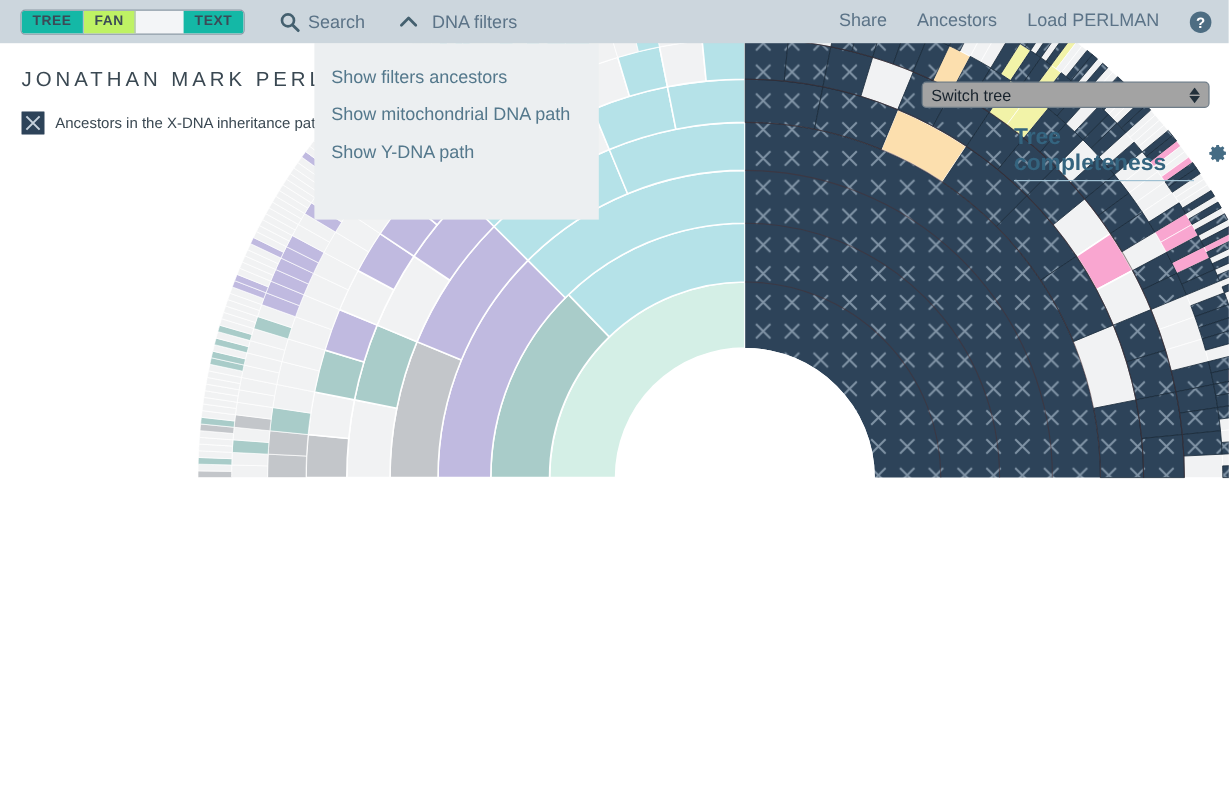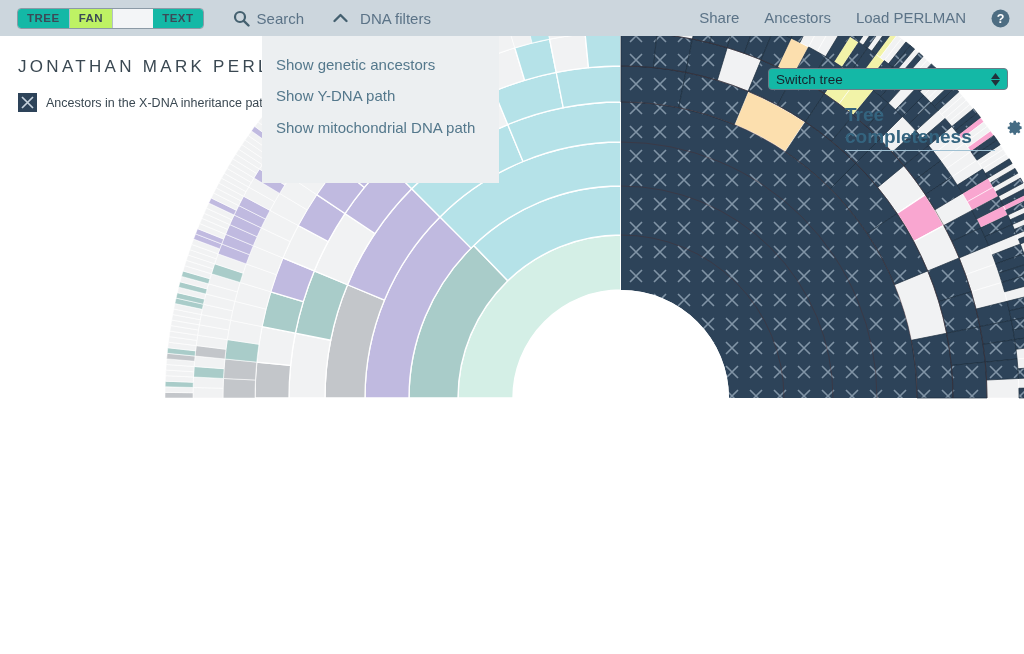--- a/index.html
+++ b/index.html
@@ -86,21 +86,21 @@
     display: block; flex: 0 0 19px;
   }
   .legend-text { font-size: 12.5px; color: #3a4852; white-space: nowrap; }
 
   
   .switch-tree {
     position: absolute; top: 68px; left: 768px;
     width: 240px; height: 22px;
     border: 1px solid #6e7c88;
     border-radius: 4px;
-    background: #14b8a6;
+    background: #a3a3a3;
     display: flex; align-items: center;
     font-size: 13.5px; color: #17222c;
     padding: 0 7px;
     cursor: pointer;
     z-index: 10;
   }
   .spin { margin-left: auto; display: flex; flex-direction: column; gap: 1px; }
   .completeness-row {
     position: absolute; top: 104px; left: 845px;
     display: flex; align-items: center; gap: 12px;
@@ -812,23 +812,23 @@
       <span class="tb-link">Ancestors</span>
       <span class="tb-link">Load PERLMAN</span>
       <svg class="icon-q" width="19" height="19" viewBox="0 0 19 19">
         <circle cx="9.5" cy="9.5" r="9" fill="#4d6d82"></circle>
         <text x="9.5" y="14" text-anchor="middle" font-family="Liberation Sans, sans-serif" font-size="12.5" font-weight="bold" fill="#ffffff">?</text>
       </svg>
     </div>
   </div>
 
   <div class="dropdown">
-    <div class="dd-item">Show genetic ancestors</div>
+    <div class="dd-item">Show filters ancestors</div>
+    <div class="dd-item">Show mitochondrial DNA path</div>
     <div class="dd-item">Show Y-DNA path</div>
-    <div class="dd-item">Show mitochondrial DNA path</div>
   </div>
 
   <div class="person">
     <div class="person-name">JONATHAN MARK PERLMAN</div>
     <div class="legend-row">
       <svg class="legend-swatch" width="19" height="19" viewBox="0 0 19 19">
         <rect width="19" height="19" fill="#2d4359"></rect>
         <path d="M4 4 L15 15 M15 4 L4 15" stroke="#c6d2dd" stroke-width="1.7" fill="none"></path>
       </svg>
       <span class="legend-text">Ancestors in the X-DNA inheritance path</span>

